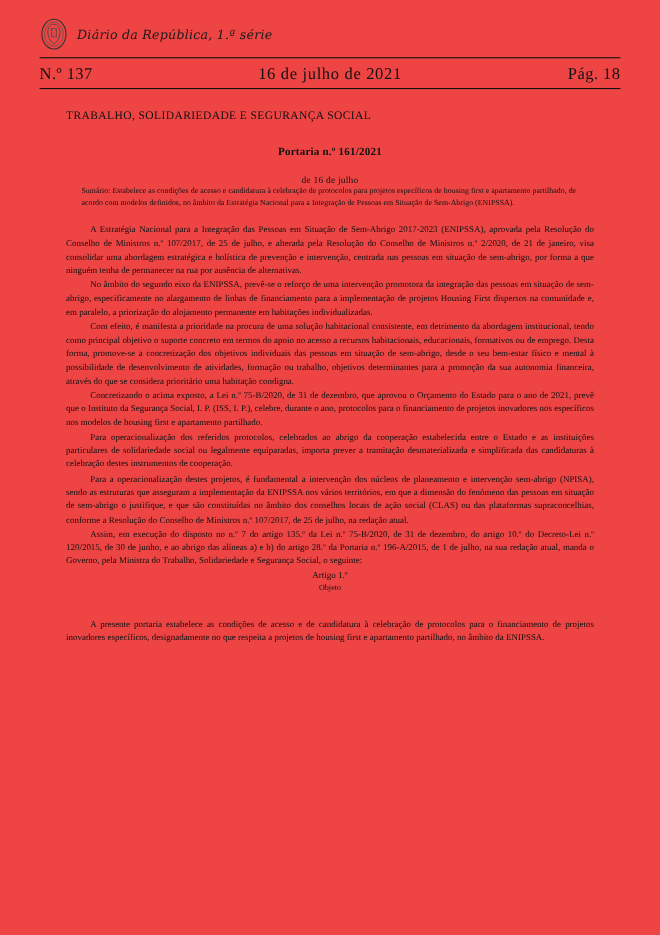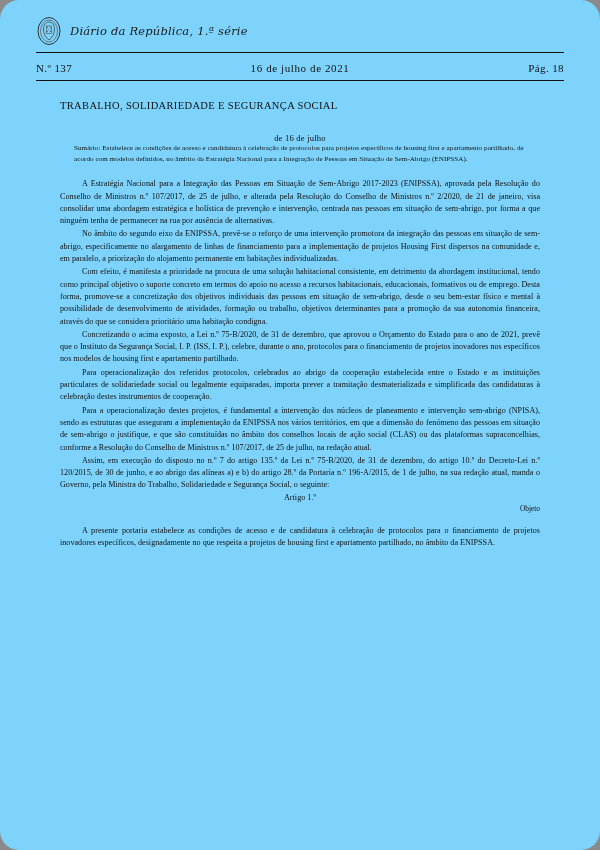--- a/index.html
+++ b/index.html
@@ -6,25 +6,24 @@
     margin: 0;
     padding: 0;
     background: #8a8a8a;
   }
   body {
     font-family: "Liberation Serif", serif;
   }
   .page {
     width: 600px;
     height: 850px;
-    background: #7dd3fc;
+    background: #ef4444;
     position: relative;
     box-sizing: border-box;
     overflow: hidden;
-    border-radius: 19px;
   }
   .masthead {
     position: absolute;
     top: 14px;
     left: 36px;
     right: 36px;
     height: 34px;
     display: flex;
     align-items: center;
   }
@@ -53,21 +52,21 @@
 
   .headerbar {
     position: absolute;
     top: 58px;
     left: 36px;
     right: 36px;
     height: 20px;
     display: flex;
     align-items: center;
     justify-content: space-between;
-    font-size: 11px;
+    font-size: 15px;
     color: #111;
     letter-spacing: 0.4px;
   }
   .headerbar .center {
     position: absolute;
     left: 0; right: 0;
     text-align: center;
     letter-spacing: 0.6px;
   }
   .headerbar .left, .headerbar .right { z-index: 2; }
@@ -117,23 +116,23 @@
     color: #111;
     letter-spacing: 0.02px;
   }
   .artigo {
     text-align: center;
     font-size: 8.2px;
     margin-bottom: 2px;
     color: #111;
   }
   .artigo-sub {
-    text-align: right;
+    text-align: center;
     font-size: 7.4px;
-    margin-bottom: 12px;
+    margin-bottom: 24px;
     color: #111;
   }
 </style>
 </head>
 <body>
 
 <div class="page">
 
   <div class="masthead">
     <span class="emblem">
@@ -157,20 +156,21 @@
   <div class="headerbar">
     <span class="left">N.º 137</span>
     <span class="center">16 de julho de 2021</span>
     <span class="right">Pág. 18</span>
   </div>
 
   <div class="rule rule-bottom"></div>
 
   <div class="content">
     <div class="dept-title">TRABALHO, SOLIDARIEDADE E SEGURANÇA SOCIAL</div>
+    <div class="doc-type">Portaria n.º 161/2021</div>
     <div class="doc-date">de 16 de julho</div>
 
     <div class="sumario">Sumário: Estabelece as condições de acesso e candidatura à celebração de protocolos para projetos específicos de housing first e apartamento partilhado, de acordo com modelos definidos, no âmbito da Estratégia Nacional para a Integração de Pessoas em Situação de Sem-Abrigo (ENIPSSA).</div>
 
     <p class="body">A Estratégia Nacional para a Integração das Pessoas em Situação de Sem-Abrigo 2017-2023 (ENIPSSA), aprovada pela Resolução do Conselho de Ministros n.º 107/2017, de 25 de julho, e alterada pela Resolução do Conselho de Ministros n.º 2/2020, de 21 de janeiro, visa consolidar uma abordagem estratégica e holística de prevenção e intervenção, centrada nas pessoas em situação de sem-abrigo, por forma a que ninguém tenha de permanecer na rua por ausência de alternativas.</p>
     <p class="body">No âmbito do segundo eixo da ENIPSSA, prevê-se o reforço de uma intervenção promotora da integração das pessoas em situação de sem-abrigo, especificamente no alargamento de linhas de financiamento para a implementação de projetos Housing First dispersos na comunidade e, em paralelo, a priorização do alojamento permanente em habitações individualizadas.</p>
     <p class="body">Com efeito, é manifesta a prioridade na procura de uma solução habitacional consistente, em detrimento da abordagem institucional, tendo como principal objetivo o suporte concreto em termos do apoio no acesso a recursos habitacionais, educacionais, formativos ou de emprego. Desta forma, promove-se a concretização dos objetivos individuais das pessoas em situação de sem-abrigo, desde o seu bem-estar físico e mental à possibilidade de desenvolvimento de atividades, formação ou trabalho, objetivos determinantes para a promoção da sua autonomia financeira, através do que se considera prioritário uma habitação condigna.</p>
     <p class="body">Concretizando o acima exposto, a Lei n.º 75-B/2020, de 31 de dezembro, que aprovou o Orçamento do Estado para o ano de 2021, prevê que o Instituto da Segurança Social, I. P. (ISS, I. P.), celebre, durante o ano, protocolos para o financiamento de projetos inovadores nos específicos nos modelos de housing first e apartamento partilhado.</p>
     <p class="body">Para operacionalização dos referidos protocolos, celebrados ao abrigo da cooperação estabelecida entre o Estado e as instituições particulares de solidariedade social ou legalmente equiparadas, importa prever a tramitação desmaterializada e simplificada das candidaturas à celebração destes instrumentos de cooperação.</p>
     <p class="body">Para a operacionalização destes projetos, é fundamental a intervenção dos núcleos de planeamento e intervenção sem-abrigo (NPISA), sendo as estruturas que asseguram a implementação da ENIPSSA nos vários territórios, em que a dimensão do fenómeno das pessoas em situação de sem-abrigo o justifique, e que são constituídas no âmbito dos conselhos locais de ação social (CLAS) ou das plataformas supraconcelhias, conforme a Resolução do Conselho de Ministros n.º 107/2017, de 25 de julho, na redação atual.</p>

